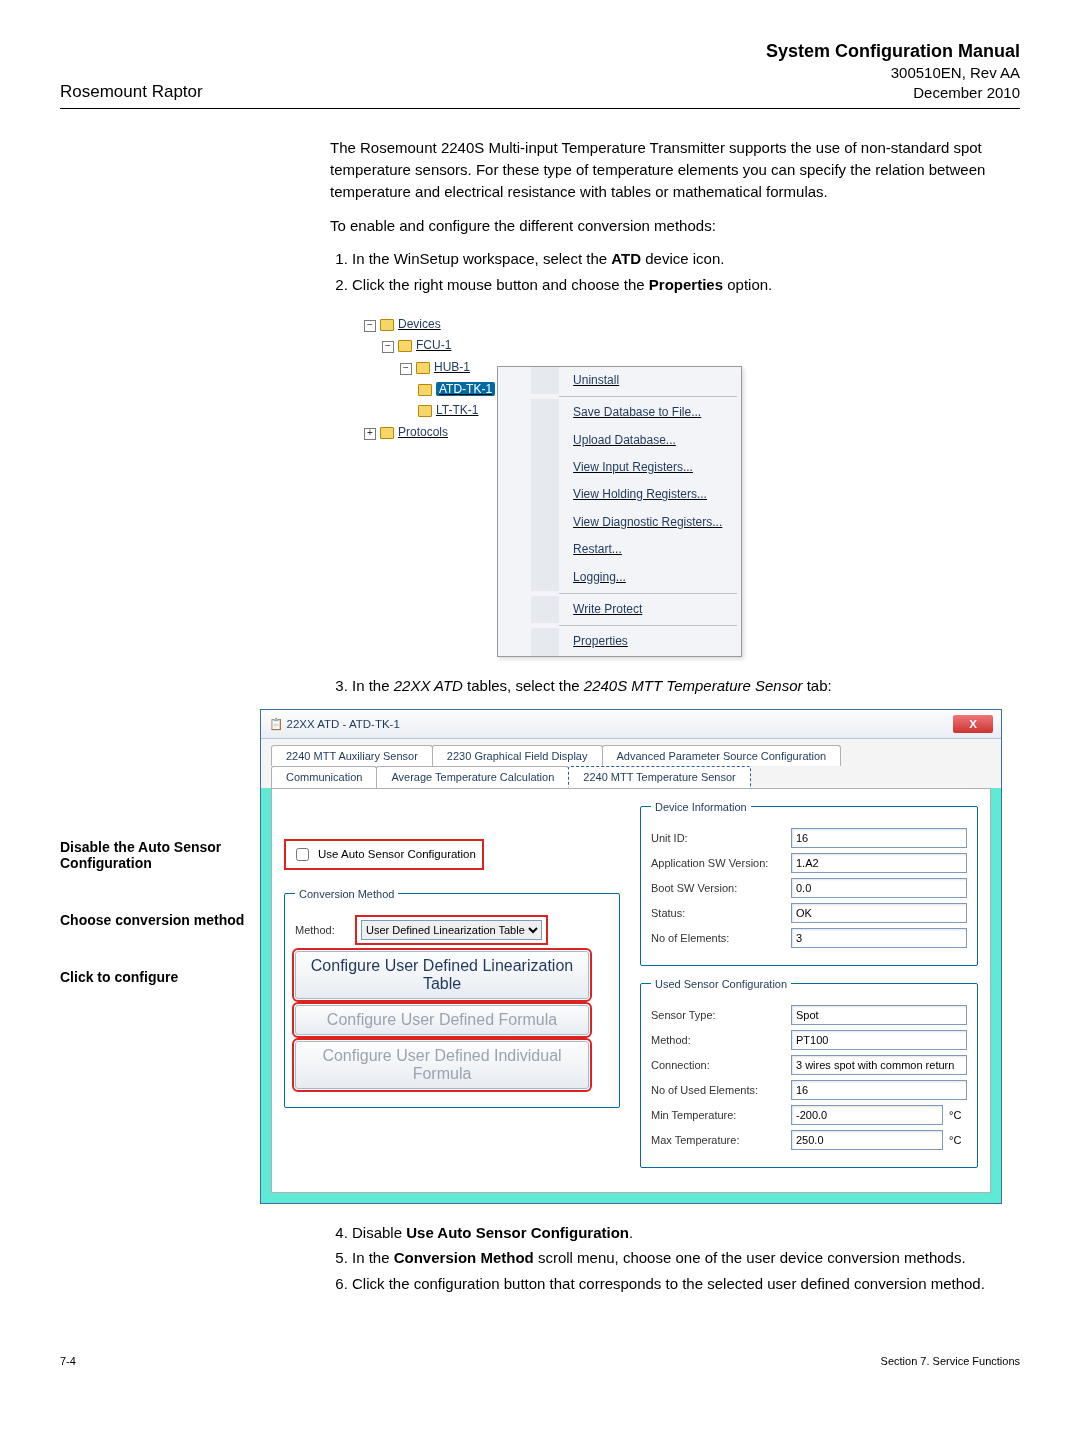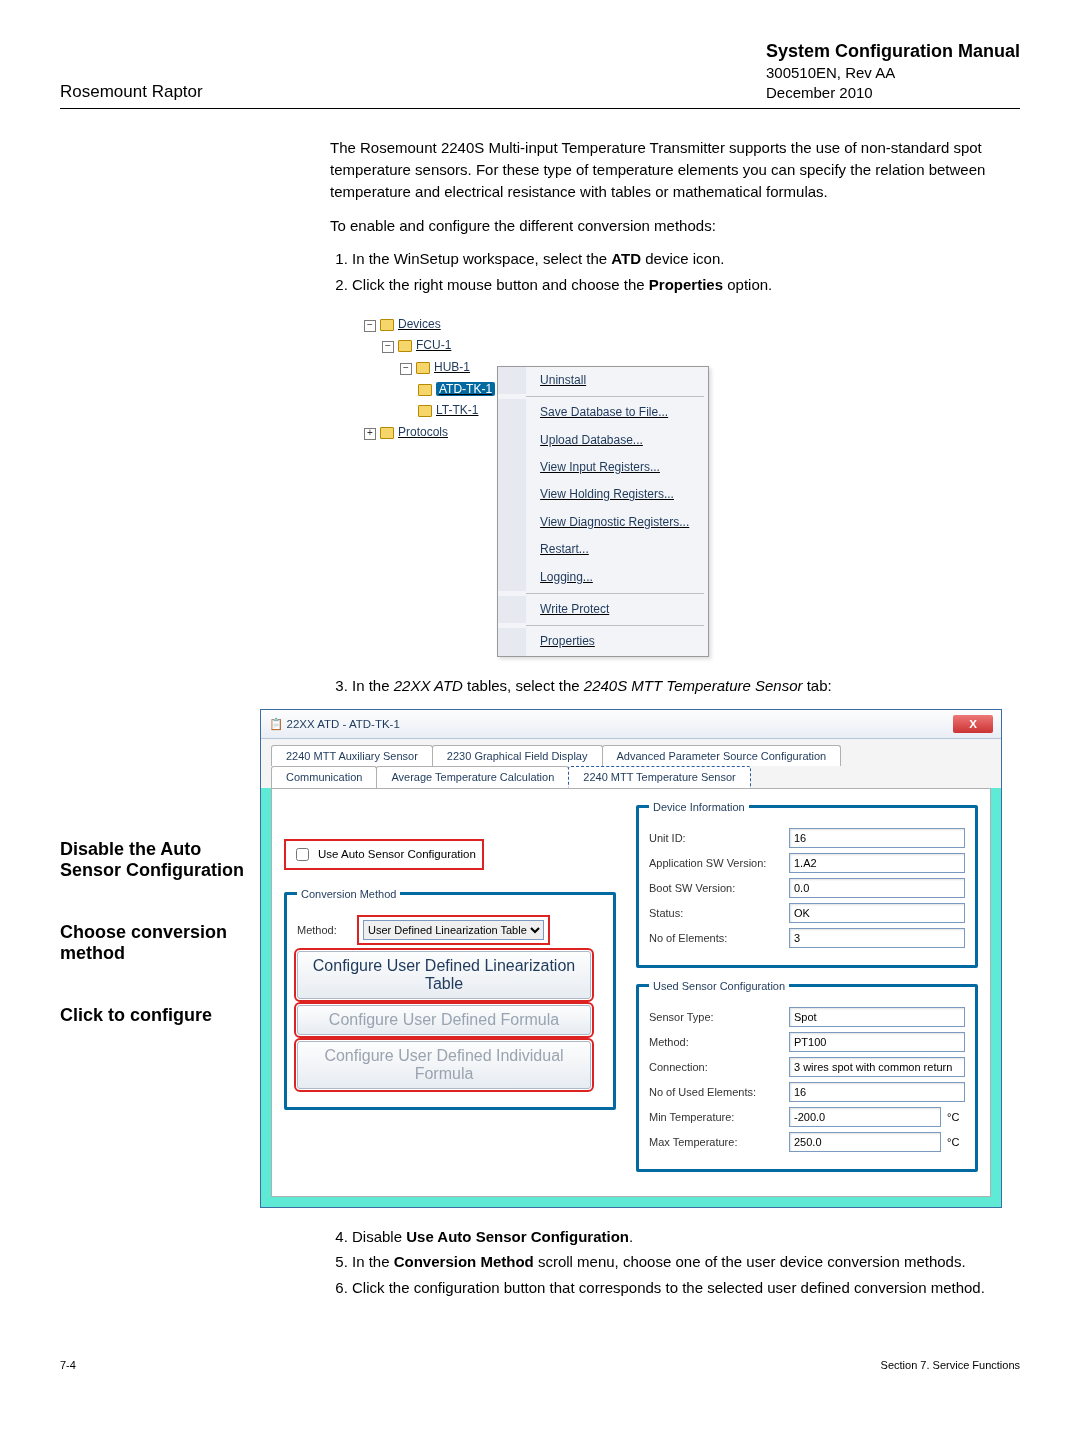--- a/index.html
+++ b/index.html
@@ -17,20 +17,21 @@
   .header {
     display: flex;
     justify-content: space-between;
     align-items: flex-end;
     margin-bottom: 6px;
   }
   .header-left {
     font-size: 17px;
   }
   .header-right {
+    text-align: right;
     line-height: 1.3;
     font-size: 15px;
   }
   .header-right .title {
     font-weight: bold;
     font-size: 18px;
   }
   hr.rule {
     border: none;
     border-top: 1px solid #000;
@@ -104,41 +105,42 @@
     vertical-align:middle;
     border-radius:1px;
   }
   .ctx-menu {
     border: 1px solid #9a9a9a;
     background: #f2f4f7;
     width: 210px;
     margin-top: 58px;
     margin-left: -6px;
     box-shadow: 2px 2px 4px rgba(0,0,0,0.15);
+    padding-left: 33px;
   }
   .ctx-menu .mi {
     padding: 5px 14px;
     color: #1e395b;
     font-size: 12px;
     border-left: 28px solid #e6eaf0;
     white-space: nowrap;
   }
   .ctx-menu .divider {
     border-top: 1px solid #c0c0c0;
     margin: 2px 4px 2px 28px;
   }
   
   .dialog-area {
     display: flex;
     align-items: flex-start;
     margin: 10px 0 18px 0;
   }
   .callouts {
     width: 200px;
-    font-size: 18px;
+    font-size: 14px;
     font-weight: bold;
     padding-top: 130px;
     flex-shrink:0;
   }
   .callouts .co { margin-bottom: 40px; line-height:1.2; }
   .dialog {
     width: 740px;
     border: 1px solid #3b6ea5;
     font-family: "Segoe UI", Tahoma, sans-serif;
     font-size: 11.5px;
@@ -195,21 +197,21 @@
     padding:12px;
     position:relative;
   }
   .row2 {
     display:flex;
     gap:20px;
   }
   .leftcol { width: 340px; }
   .rightcol { flex:1; }
   fieldset.grp {
-    border:3px solid #0369a1;
+    border:1px solid #0369a1;
     border-radius:2px;
     padding:10px 10px 12px 10px;
     margin:0 0 12px 0;
     font-size:11px;
   }
   fieldset.grp legend { color:#1e395b; padding:0 4px; font-size:11px; }
   .fld { display:flex; align-items:center; margin:5px 0; }
   .fld label { width:140px; color:#333; }
   .fld input[type=text] {
     flex:1;

